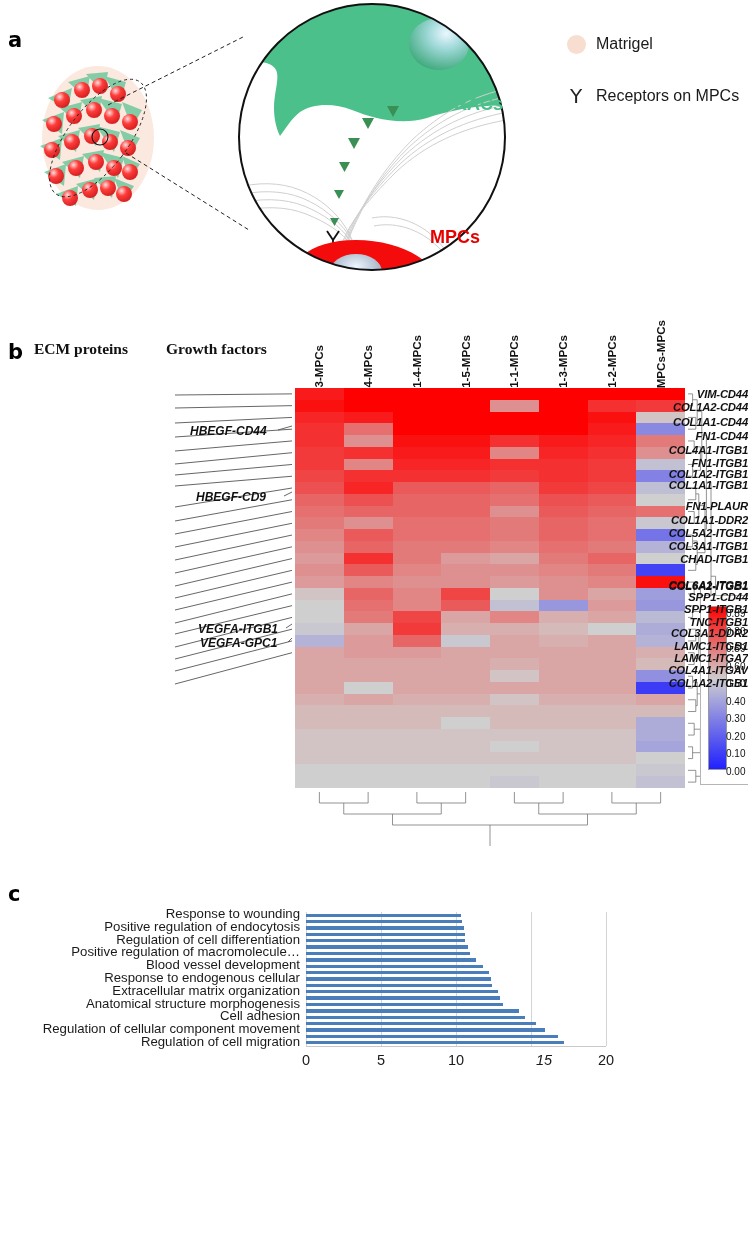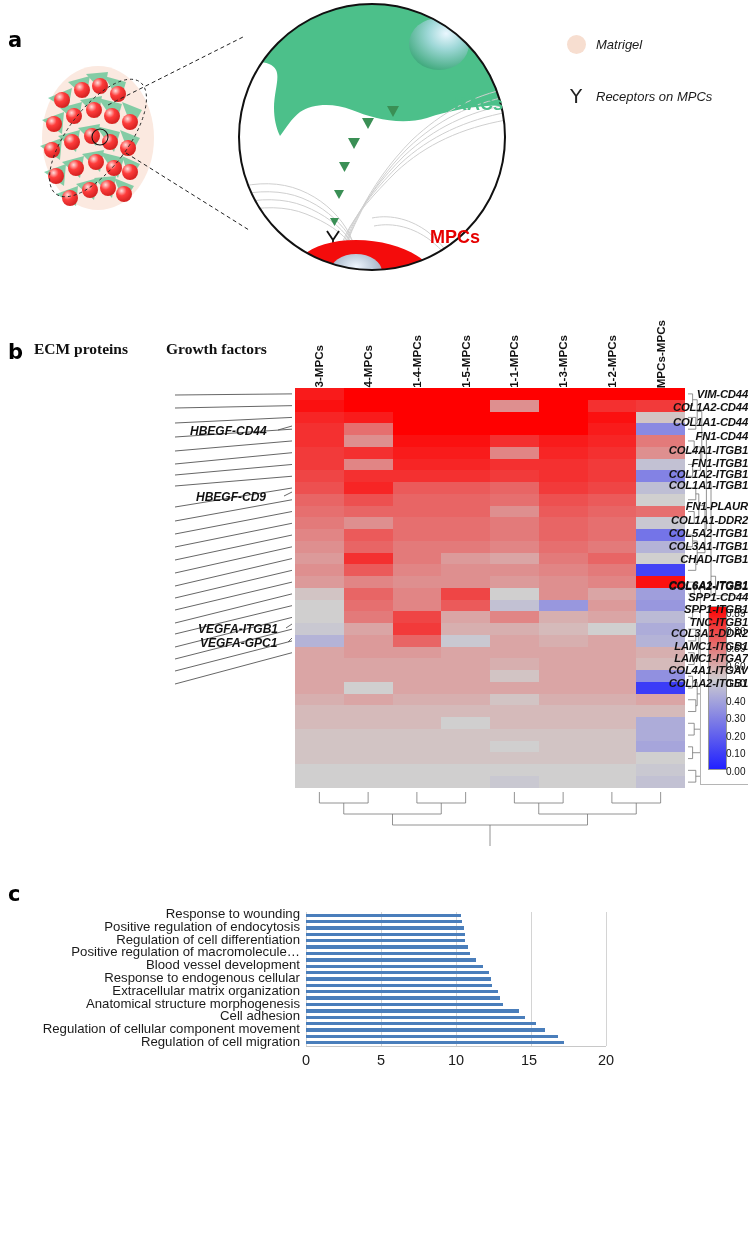--- a/index.html
+++ b/index.html
@@ -12,21 +12,21 @@
     position:absolute;font-weight:bold;font-size:21px;
     font-family:"DejaVu Sans",sans-serif;color:#000;
   }
   
   #panel-a{position:absolute;left:0;top:0;width:748px;height:300px;}
   #spheroid-wrap{position:absolute;left:28px;top:58px;width:140px;height:160px;}
   #circle-wrap{position:absolute;left:232px;top:0px;width:280px;height:275px;}
   #legend-a{position:absolute;left:556px;top:18px;width:192px;}
   .legend-row{display:flex;align-items:center;height:52px;}
   .legend-sym{width:40px;display:flex;align-items:center;justify-content:center;flex:0 0 40px;}
-  .legend-txt{font-size:13px;color:#1a1a1a;white-space:nowrap;font-style:italic;}
+  .legend-txt{font-size:16px;color:#1a1a1a;white-space:nowrap;}
   .dot-matrigel{width:19px;height:19px;border-radius:50%;background:#f7ded0;}
   .tri-ligand{width:0;height:0;border-left:9px solid transparent;border-right:9px solid transparent;border-top:15px solid #21803c;}
   .y-recept{font-size:20px;color:#222;line-height:1;font-family:"DejaVu Sans",sans-serif;}
   
   #panel-b{position:absolute;left:0;top:300px;width:748px;height:550px;}
   #hdr-ecm{position:absolute;left:34px;top:40px;font-size:15.5px;font-weight:bold;font-family:"Liberation Serif",serif;}
   #hdr-gf{position:absolute;left:166px;top:40px;font-size:15.5px;font-weight:bold;font-family:"Liberation Serif",serif;}
   .ecm-label{
     position:absolute;right:0;font-style:italic;font-weight:bold;font-size:11.3px;
     white-space:nowrap;text-align:right;font-family:"Liberation Sans",sans-serif;
@@ -821,16 +821,16 @@
       <div class="bar" style="top: 110.008px; height: 3.3181px; width: 229.5px; background: rgb(74, 126, 187);"></div>
       <div class="bar" style="top: 116.389px; height: 3.3181px; width: 238.5px; background: rgb(74, 126, 187);"></div>
       <div class="bar" style="top: 122.77px; height: 3.3181px; width: 252px; background: rgb(74, 126, 187);"></div>
       <div class="bar" style="top: 129.15px; height: 3.3181px; width: 258px; background: rgb(74, 126, 187);"></div>
     </div>
   <div id="xaxis" style="top: 196px; width: 300px;"></div>
   <div id="xticks" style="top: 202px;">
       <div class="xtick" style="left: 0px;">0</div>
       <div class="xtick" style="left: 75px;">5</div>
       <div class="xtick" style="left: 150px;">10</div>
-      <div class="xtick" style="left: 223px;">15</div>
+      <div class="xtick" style="left: 238px; font-style: italic;">15</div>
       <div class="xtick" style="left: 300px;">20</div>
     </div>
 </div>
 
 </body></html>

